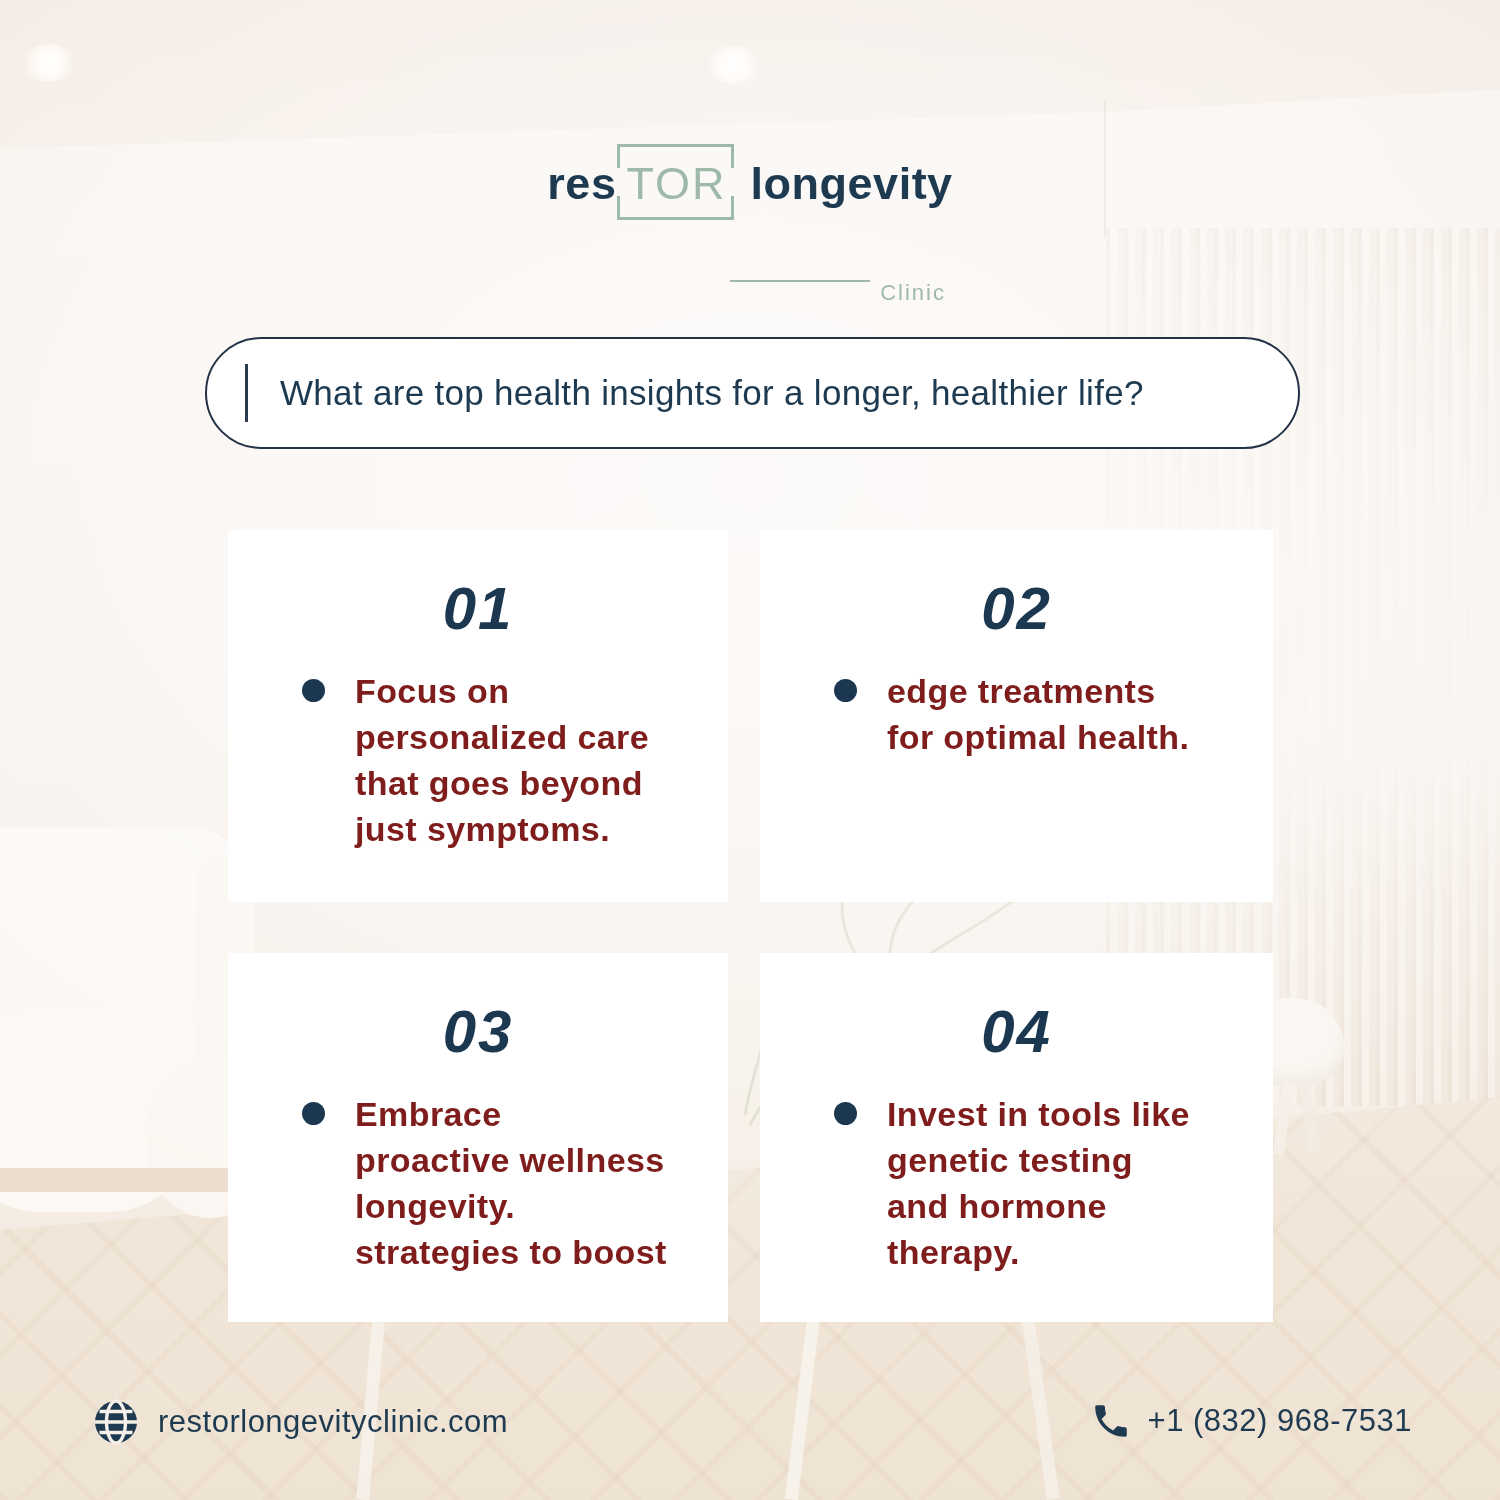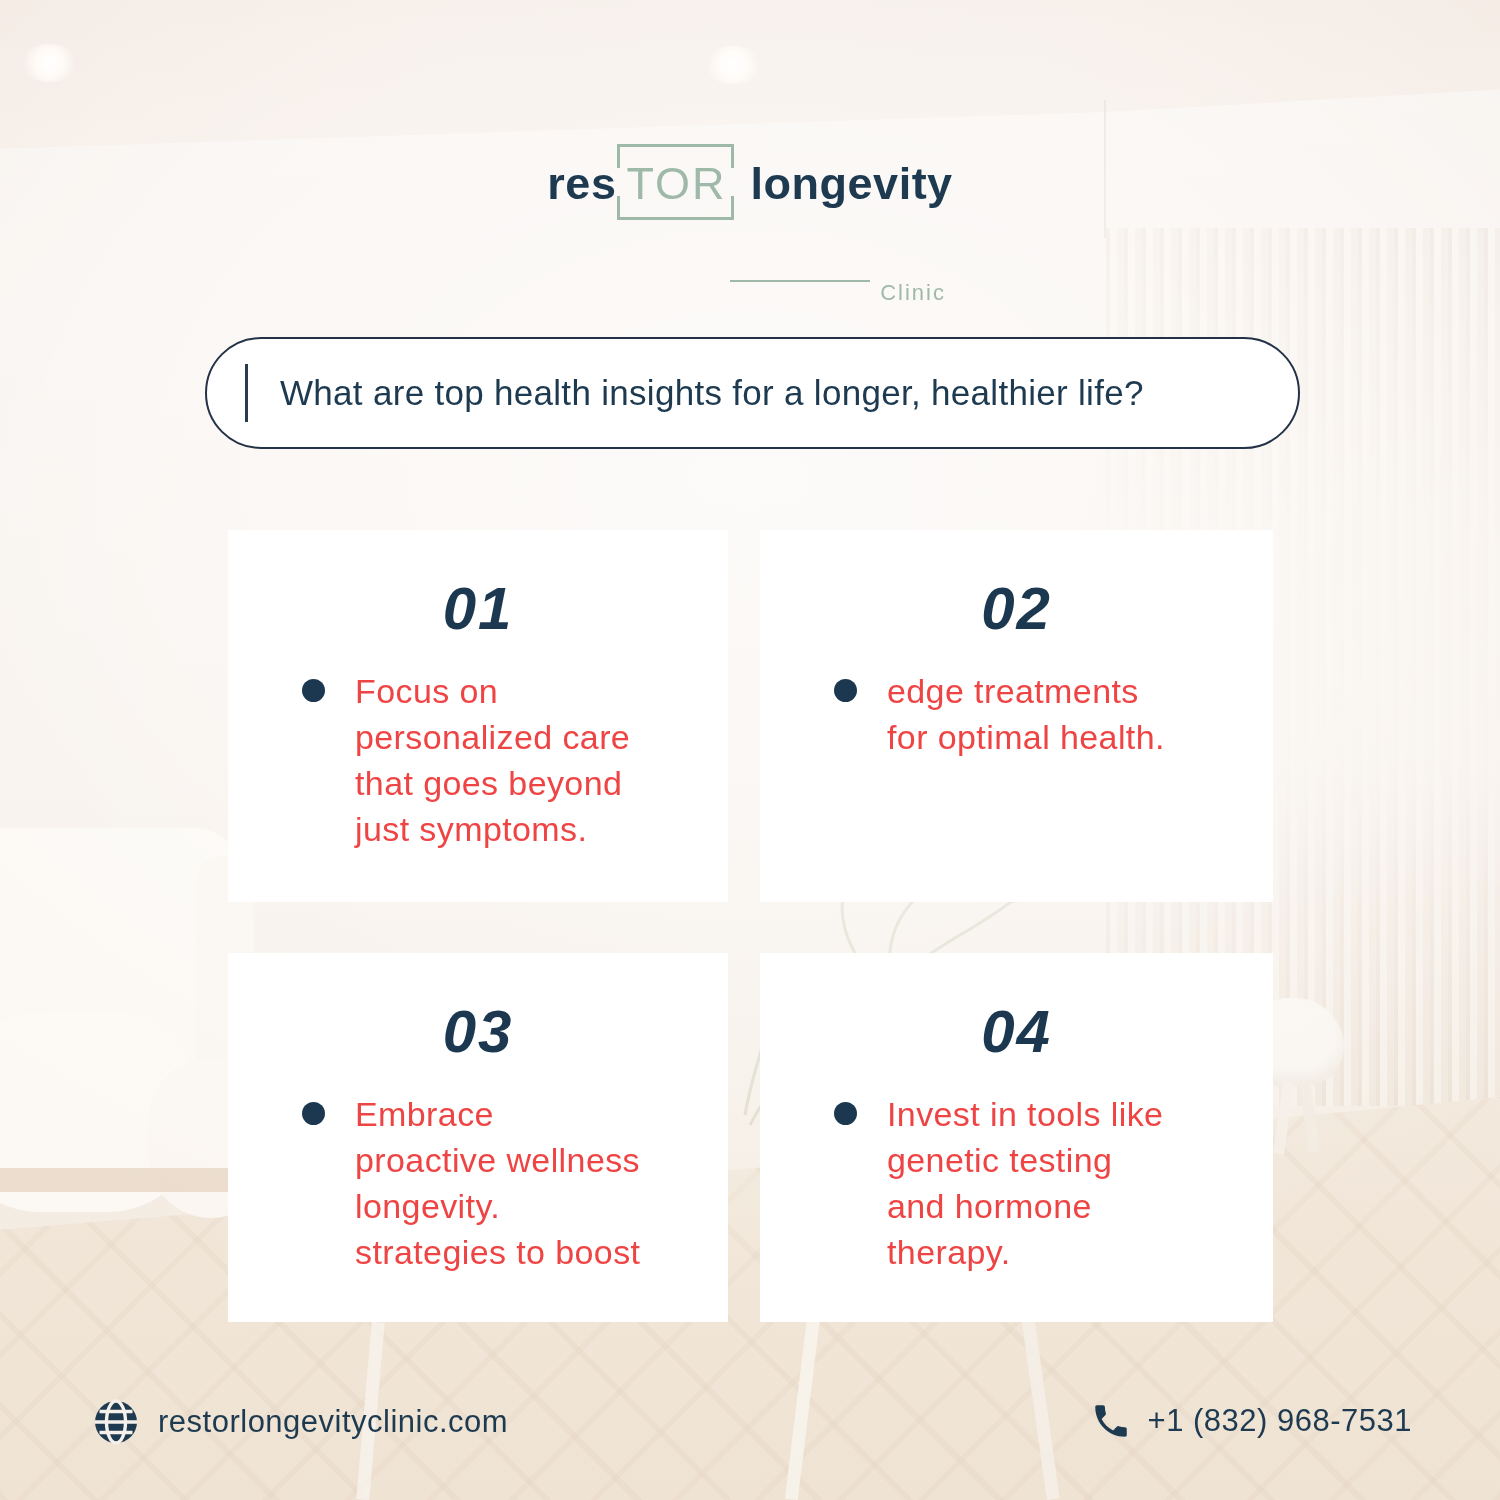--- a/index.html
+++ b/index.html
@@ -81,21 +81,21 @@
   
   .card{position:absolute;background:#ffffff;box-sizing:border-box;}
   .card-1{left:228px;top:530px;width:500px;height:372px;}
   .card-2{left:760px;top:530px;width:513px;height:372px;}
   .card-3{left:228px;top:953px;width:500px;height:369px;}
   .card-4{left:760px;top:953px;width:513px;height:369px;}
   .card-number{margin-top:48px;text-align:center;font-size:60px;line-height:62px;
     font-weight:700;font-style:italic;color:#1c3850;letter-spacing:2px;}
   .card-body{display:flex;margin-top:28px;padding-left:74px;}
   .bullet{width:23px;height:23px;border-radius:50%;background:#1c3850;margin-top:11px;flex:none;}
-  .card-lines{margin-left:30px;font-size:34px;line-height:46px;color:#ef4444;letter-spacing:0.4px;}
+  .card-lines{margin-left:30px;font-size:34px;line-height:46px;color:#7f1d1d;letter-spacing:0.4px;font-weight:bold;}
   
   .footer-left{position:absolute;left:92px;top:1398px;display:flex;align-items:center;gap:18px;}
   .footer-right{position:absolute;right:88px;top:1400px;display:flex;align-items:center;gap:16px;}
   .footer-text{font-size:31px;color:#1d3a50;letter-spacing:0.5px;}
   .icon{display:block;}
 </style>
 </head>
 <body>
 
 <div class="stage">

